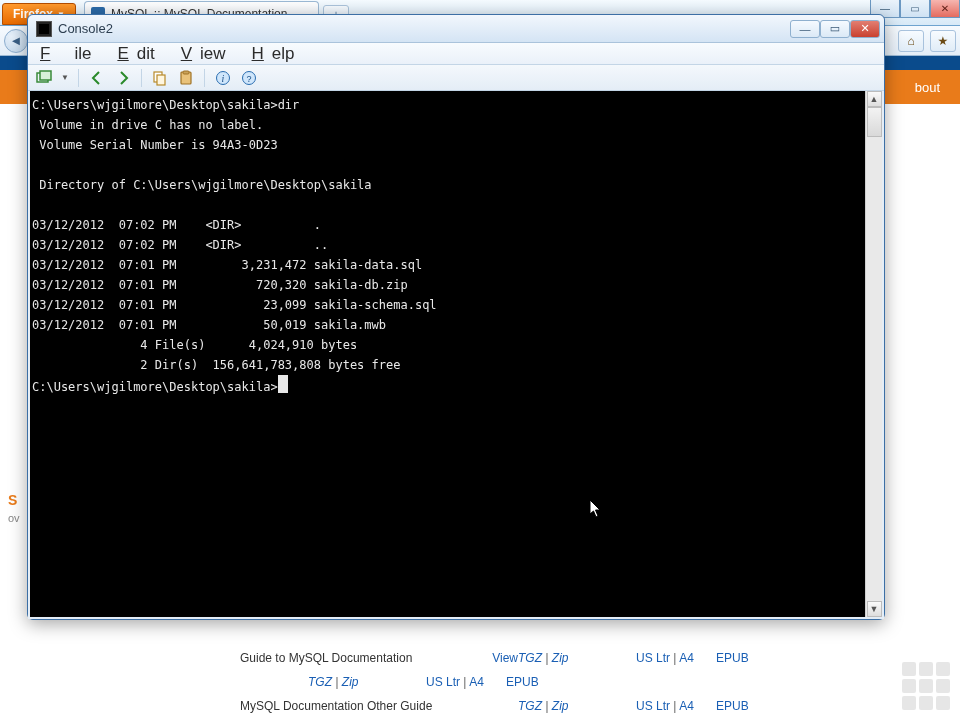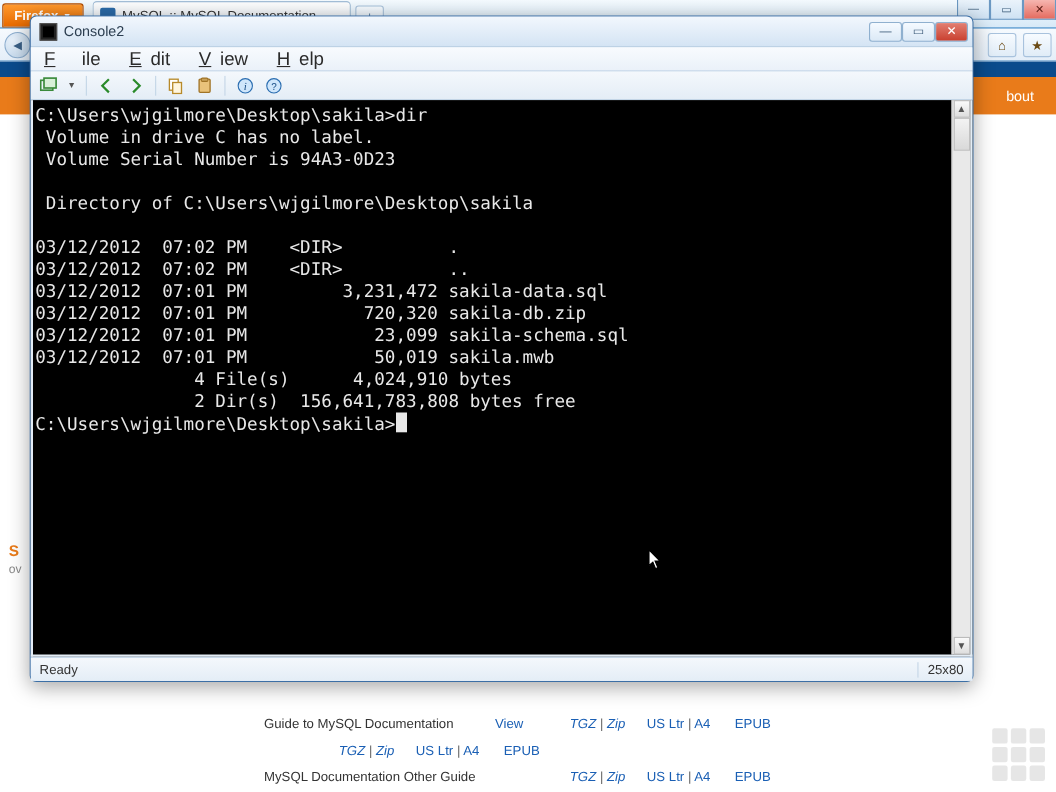--- a/index.html
+++ b/index.html
@@ -89,23 +89,23 @@
 .left-sliver div { color:#fff; font-weight:bold; font-size:14px; line-height:18px;}
 .left-sliver .or { color:#e97b1a; }
 .left-sliver .gray { color:#888; font-size:11px; font-weight:normal;}
 
 
 .docs-table {
   position:absolute; left:240px; top:646px; font-size:12px;
 }
 .docs-table .row { display:flex; height:24px; align-items:center; }
 .docs-table .title { width:210px; color:#333; }
-.docs-table .view { width:68px; }
+.docs-table .view { width:68px;text-align:right; }
 .docs-table .tgzzip { width:70px;font-style:italic; }
-.docs-table .ltra4 { width:80px; }
+.docs-table .ltra4 { width:80px;margin-left:48px; }
 .docs-table .epub { width:60px; }
 .docs-table a { color:#1a5fb4; text-decoration:none; }
 .docs-table .sep { color:#666; }
 
 
 .watermark {
   position:absolute; right:10px; bottom:10px; width:48px; height:48px;
   display:grid; grid-template-columns:repeat(3,1fr); grid-template-rows:repeat(3,1fr);
   gap:3px; opacity:.35;
 }
@@ -159,21 +159,21 @@
 }
 .tbtn svg{width:16px;height:16px;}
 .tsep{width:1px;height:18px;background:#c3d5e6;margin:0 2px;}
 
 .c2-body {
   flex:1; display:flex; background:#000; border:2px solid #e4edf6; border-top:none;
 }
 .terminal {
   flex:1; padding:4px 2px 4px 2px;
   font-family:"Lucida Console","Consolas",monospace;
-  font-size:16px; line-height:20px; color:#e8e8e8;
+  font-size:12px; line-height:20px; color:#e8e8e8;
   white-space:pre;
 }
 .cursor {
   display:inline-block; width:10px; height:18px; background:#e8e8e8; vertical-align:-2px;
 }
 .c2-scroll {
   width:17px; background:#e9e9e9; border-left:1px solid #cfcfcf;
   display:flex; flex-direction:column; align-items:center;
 }
 .c2-scroll .arrow { width:15px;height:16px;background:linear-gradient(#fafafa,#dedede);border:1px solid #bcbcbc;display:flex;align-items:center;justify-content:center;font-size:9px;color:#555;}
@@ -354,24 +354,19 @@
                2 Dir(s)  156,641,783,808 bytes free
 </span><span>C:\Users\wjgilmore\Desktop\sakila&gt;</span><span class="cursor"></span></div>
     <div class="c2-scroll">
       <div class="arrow">▲</div>
       <div class="thumb"></div>
       <div class="track"></div>
       <div class="arrow">▼</div>
     </div>
   </div>
 
-  <div class="c2-status">
-    <span>Ready</span>
-    <div class="sp"></div>
-    <span class="dim">25x80</span>
-  </div>
 </div>
 
 <div class="mouse">
   <svg viewBox="0 0 12 18">
       <path d="M0 0 L0 14 L3.5 11 L6 17 L8 16 L5.5 10 L10 10 Z" fill="#fff" stroke="#000" stroke-width="1"></path>
     </svg>
 </div>
 
 </body></html>

